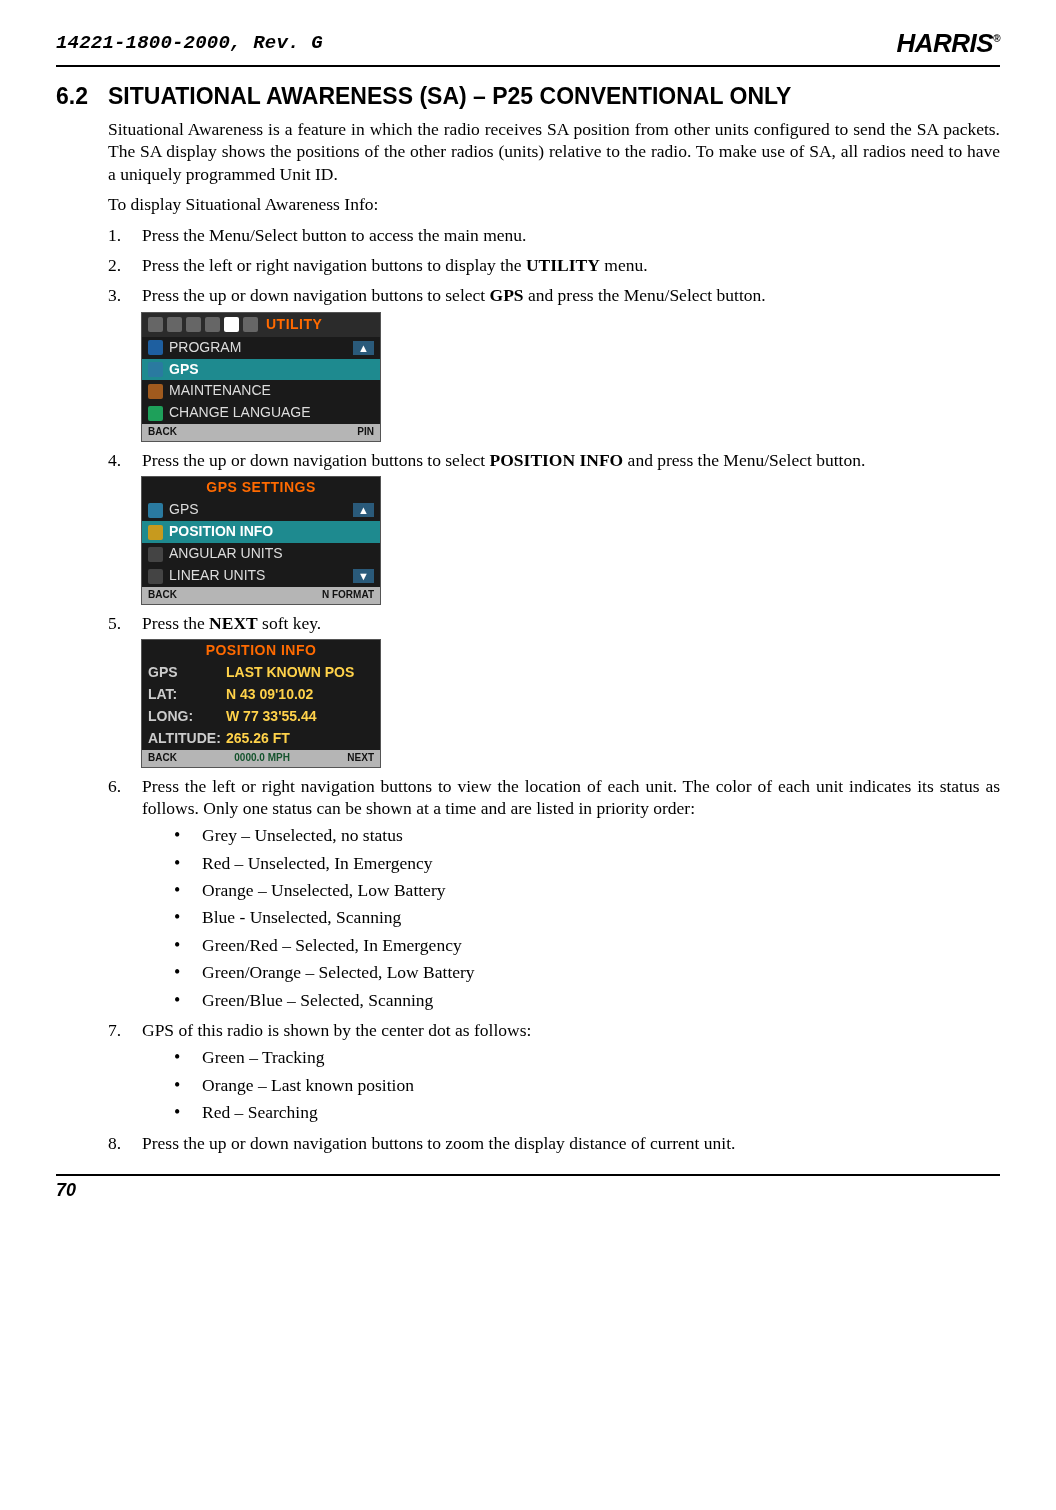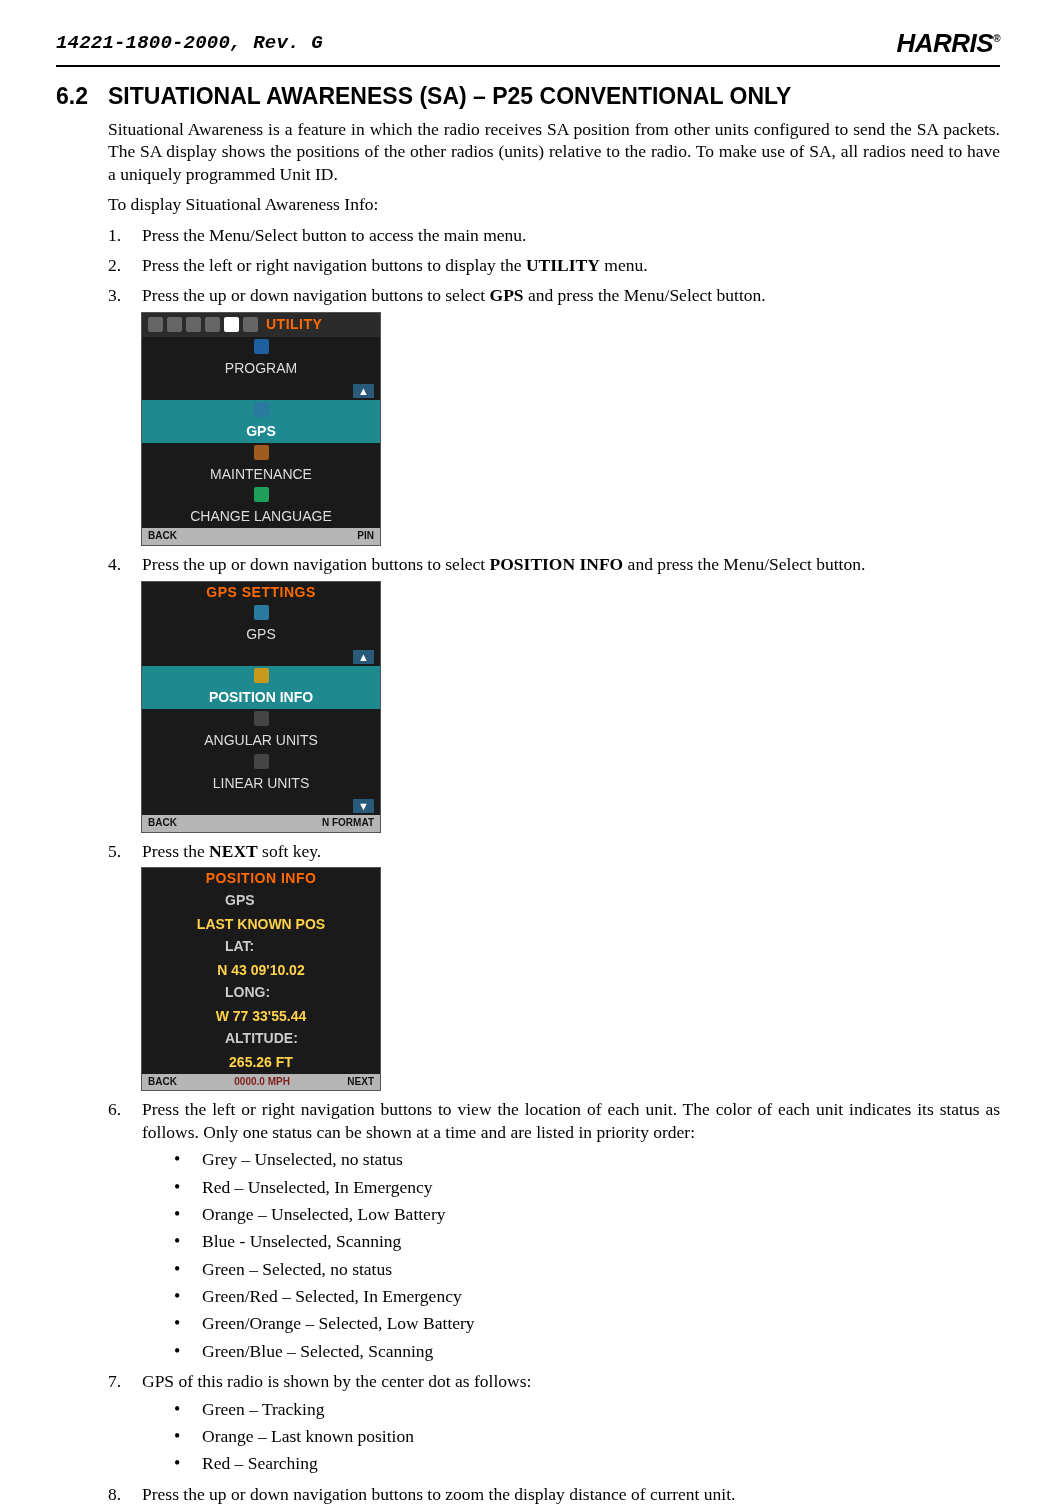--- a/index.html
+++ b/index.html
@@ -107,21 +107,20 @@
     font-size: 14px;
     background: #1a1a1a;
     color: #ddd;
     box-shadow: 0 0 0 1px #555;
   }
   .radio .r-row {
     display: flex;
     align-items: center;
     padding: 2px 6px;
     gap: 6px;
-    flex-direction: column;
   }
   .radio .r-top {
     background: #2b2b2b;
     padding: 3px 6px;
     display: flex;
     gap: 4px;
     align-items: center;
   }
   .radio .r-top .util {
     color: #ff6a00;
@@ -290,34 +289,33 @@
           <div class="r-row">
               <span class="lbl">LONG:</span>
               <span class="val">W 77 33'55.44</span>
             </div>
           <div class="r-row">
               <span class="lbl">ALTITUDE:</span>
               <span class="val">265.26 FT</span>
             </div>
           <div class="softbar">
               <span>BACK</span>
-              <span class="val" style="color:#7f1d1d">0000.0 MPH</span>
+              <span class="val" style="color:#14532d">0000.0 MPH</span>
               <span>NEXT</span>
             </div>
         </div>
       </li>
 
       <li>
         <span>Press the left or right navigation buttons to view the location of each unit. The color of each unit indicates its status as follows. Only one status can be shown at a time and are listed in priority order:</span>
         <ul class="bul">
           <li>Grey – Unselected, no status</li>
           <li>Red – Unselected, In Emergency</li>
           <li>Orange – Unselected, Low Battery</li>
           <li>Blue - Unselected, Scanning</li>
-          <li>Green – Selected, no status</li>
           <li>Green/Red – Selected, In Emergency</li>
           <li>Green/Orange – Selected, Low Battery</li>
           <li>Green/Blue – Selected, Scanning</li>
         </ul>
       </li>
 
       <li>
         <span>GPS of this radio is shown by the center dot as follows:</span>
         <ul class="bul">
           <li>Green – Tracking</li>

